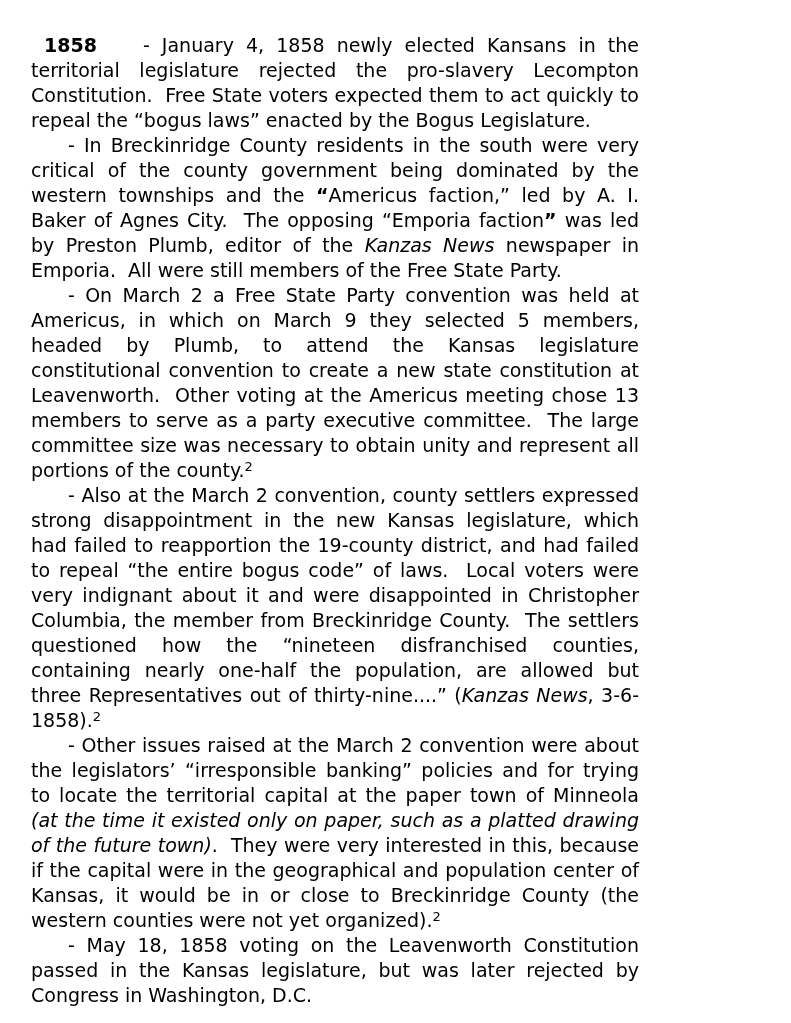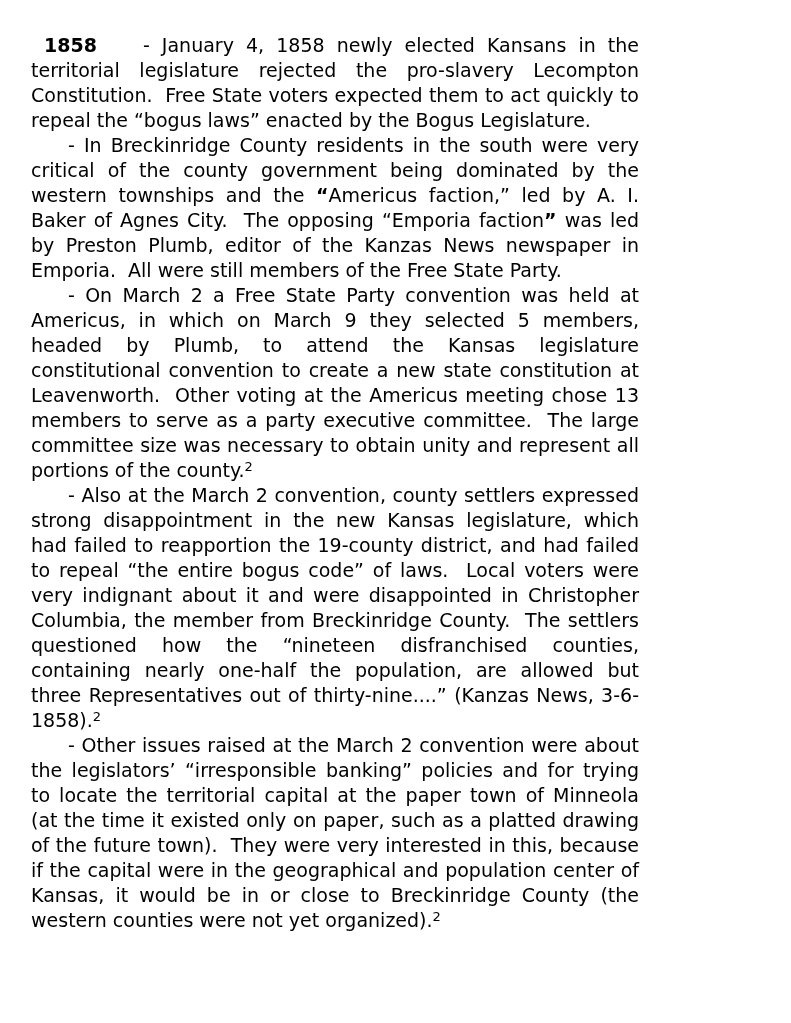--- a/index.html
+++ b/index.html
@@ -29,29 +29,30 @@
     color: #000000;
   }
   .para-year  { text-indent: 13px; }
   .para-entry { text-indent: 37px; }
   .tab-spacer {
     display: inline-block;
     width: 46px;
     height: 1px;
   }
   .run-bold   { font-weight: 700; }
-  .run-italic { }
+  .run-italic { font-style: italic; }
   .footnote-ref {
     font-size: 13px;
     line-height: 0;
     vertical-align: 6px;
   }
 </style>
 </head>
 <body>
 
 <main class="page">
     <p class="para para-year"><span class=" run-bold">1858</span><span class="tab-spacer"></span><span class="">- January 4, 1858 newly elected Kansans in the territorial legislature rejected the pro-slavery Lecompton Constitution.&nbsp; Free State voters expected them to act quickly to repeal the “bogus laws” enacted by the Bogus Legislature.</span></p>
     <p class="para para-entry"><span class="">- In Breckinridge County residents in the south were very critical of the county government being dominated by the western townships and the </span><span class=" run-bold">“</span><span class="">Americus faction,” led by A. I. Baker of Agnes City.&nbsp; The opposing “Emporia faction</span><span class=" run-bold">”</span><span class=""> was led by Preston Plumb, editor of the </span><span class=" run-italic">Kanzas News</span><span class=""> newspaper in Emporia.&nbsp; All were still members of the Free State Party.</span></p>
     <p class="para para-entry"><span class="">- On March 2 a Free State Party convention was held at Americus, in which on March 9 they selected 5 members, headed by Plumb, to attend the Kansas legislature constitutional convention to create a new state constitution at Leavenworth.&nbsp; Other voting at the Americus meeting chose 13 members to serve as a party executive committee.&nbsp; The large committee size was necessary to obtain unity and represent all portions of the county.</span><span class=" footnote-ref">2</span></p>
     <p class="para para-entry"><span class="">- Also at the March 2 convention, county settlers expressed strong disappointment in the new Kansas legislature, which had failed to reapportion the 19-county district, and had failed to repeal “the entire bogus code” of laws.&nbsp; Local voters were very indignant about it and were disappointed in Christopher Columbia, the member from Breckinridge County.&nbsp; The settlers questioned how the “nineteen disfranchised counties, containing nearly one-half the population, are allowed but three Representatives out of thirty-nine....” (</span><span class=" run-italic">Kanzas News</span><span class="">, 3-6-1858).</span><span class=" footnote-ref">2</span></p>
     <p class="para para-entry"><span class="">- Other issues raised at the March 2 convention were about the legislators’ “irresponsible banking” policies and for trying to locate the territorial capital at the paper town of Minneola </span><span class=" run-italic">(at the time it existed only on paper, such as a platted drawing of the future town)</span><span class="">.&nbsp; They were very interested in this, because if the capital were in the geographical and population center of Kansas, it would be in or close to Breckinridge County (the western counties were not yet organized).</span><span class=" footnote-ref">2</span></p>
+    <p class="para para-entry"><span class="">- May 18, 1858 voting on the Leavenworth Constitution passed in the Kansas legislature, but was later rejected by Congress in Washington, D.C.</span></p>
   </main>
 
 </body></html>

